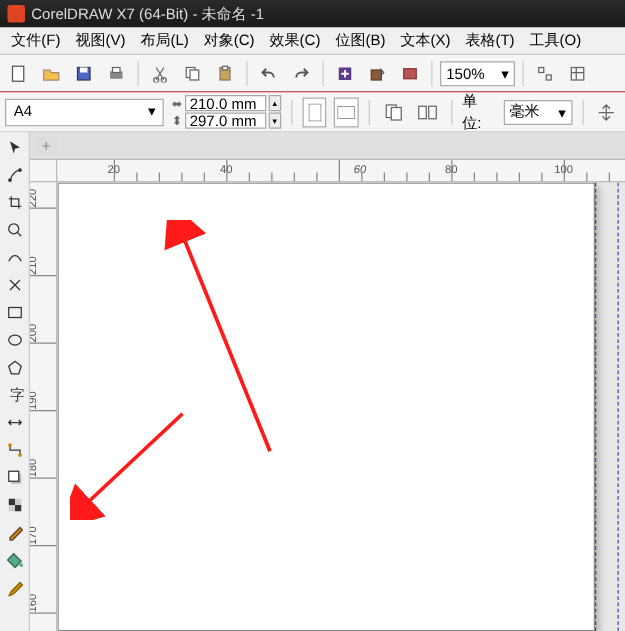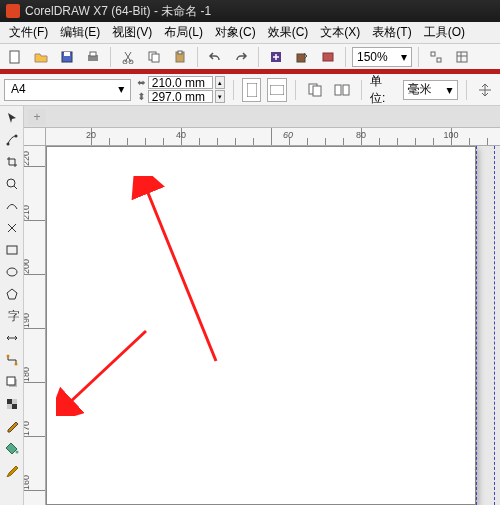--- a/index.html
+++ b/index.html
@@ -1,21 +1,21 @@
 <!DOCTYPE html>
 <html><head>
 <meta charset="utf-8">
 <style>
 * { margin: 0; padding: 0; box-sizing: border-box; font-family: "Microsoft YaHei", sans-serif; font-size: 12px; }
 body { background: #e8e8e8; width: 500px; height: 505px; overflow: hidden; }
 .titlebar { background: linear-gradient(#2a2a2a, #1a1a1a); color: #ddd; padding: 3px 6px; display: flex; align-items: center; gap: 5px; height: 22px; }
 .app-icon { width: 14px; height: 14px; background: #d42; border-radius: 2px; }
 .menubar { background: #f0f0f0; display: flex; gap: 2px; padding: 2px 4px; height: 22px; align-items: center; border-bottom: 1px solid #ccc; }
 .menubar span { padding: 2px 5px; cursor: default; }
-.toolbar1 { background: #f5f5f5; display: flex; align-items: center; gap: 4px; padding: 4px; height: 30px; border-bottom: 5px solid #b91c1c; }
+.toolbar1 { background: #f5f5f5; display: flex; align-items: center; gap: 4px; padding: 4px; height: 30px; border-bottom: 1px solid #b91c1c; }
 .tbtn { width: 22px; height: 22px; display: flex; align-items: center; justify-content: center; border-radius: 2px; }
 .tsep { width: 1px; height: 20px; background: #ccc; margin: 0 2px; }
 .zoom-box { width: 60px; height: 20px; border: 1px solid #aaa; background: #fff; padding: 1px 4px; display: flex; align-items: center; justify-content: space-between; }
 .toolbar2 { background: #f5f5f5; display: flex; align-items: center; gap: 6px; padding: 4px; height: 32px; border-bottom: 1px solid #ccc; }
 .page-dd { width: 130px; height: 22px; border: 1px solid #aaa; background: #fff; padding: 2px 6px; display: flex; justify-content: space-between; }
 .dim-group { display: flex; flex-direction: column; gap: 1px; }
 .dim-row { display: flex; align-items: center; gap: 2px; }
 .dim-input { width: 65px; height: 13px; border: 1px solid #aaa; background: #fff; font-size: 10px; padding: 0 3px; display: flex; align-items: center; }
 .spinbtn { width: 10px; height: 13px; background: #eee; border: 1px solid #aaa; font-size: 7px; display: flex; align-items: center; justify-content: center; }
 .orient-btn { width: 20px; height: 24px; border: 1px solid #aaa; background: #fff; display: flex; align-items: center; justify-content: center; }
@@ -42,25 +42,25 @@
 </head>
 <body>
 
 <div class="titlebar">
   <span class="app-icon"></span>
   <span>CorelDRAW X7 (64-Bit) - 未命名 -1</span>
 </div>
 
 <div class="menubar">
   <span>文件(F)</span>
-  <span>编辑(E)</span>
   <span>视图(V)</span>
   <span>布局(L)</span>
   <span>对象(C)</span>
   <span>效果(C)</span>
+  <span>位图(B)</span>
   <span>文本(X)</span>
   <span>表格(T)</span>
   <span>工具(O)</span>
 </div>
 
 <div class="toolbar1">
   <div class="tbtn">
       <svg width="14" height="14">
         <rect x="2" y="1" width="9" height="12" fill="#fff" stroke="#555"></rect>
       </svg>

